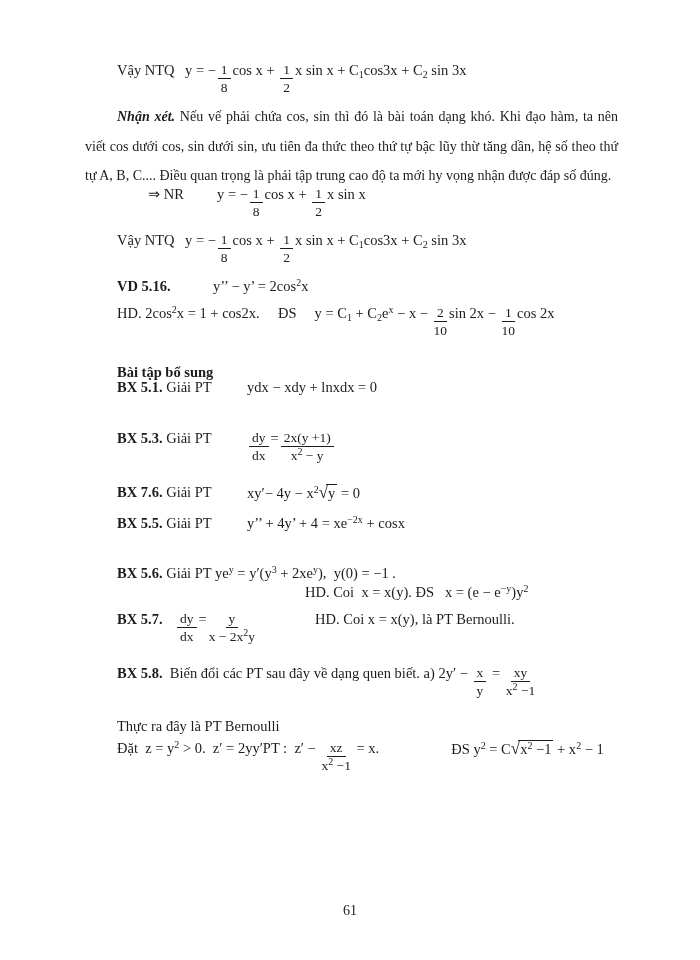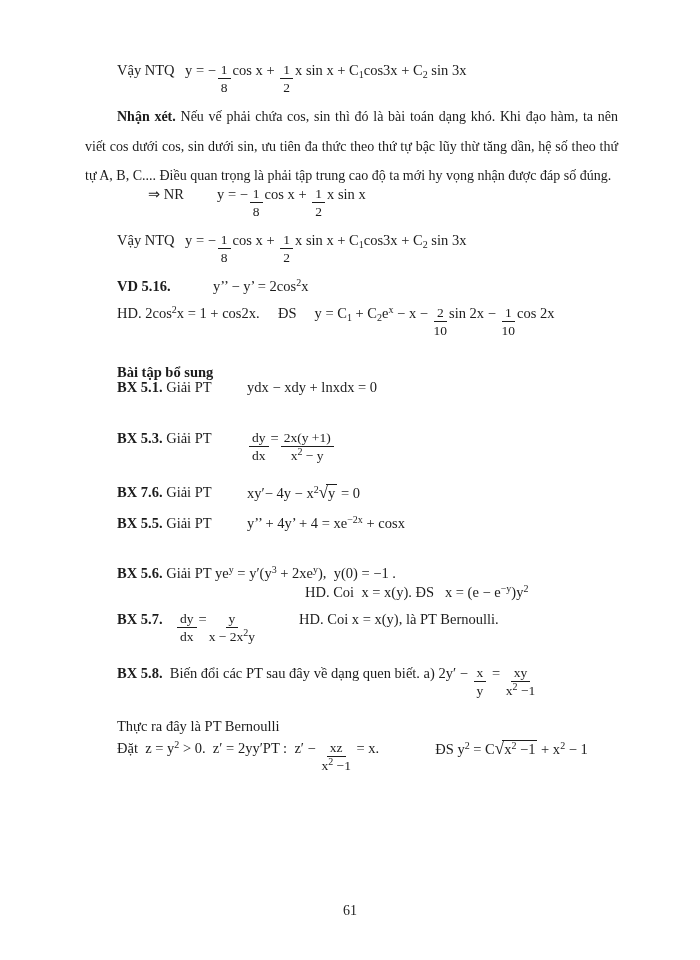--- a/index.html
+++ b/index.html
@@ -16,21 +16,21 @@
     font-size:14.5px; white-space:pre;
   }
   .run { white-space:pre; }
   .lbl { font-weight:bold; }
 
   .para {
     position:absolute; left:85px; top:102px; width:533px;
     font-size:14px; line-height:29.5px;
     text-align:justify; text-indent:32px;
   }
-  .para .lead { font-weight:bold; }
+  .para .lead { font-weight:bold; font-style:italic; }
 
   .frac {
     display:inline-flex; flex-direction:column; align-items:center;
     font-size:13.5px; line-height:1.12; margin:0 2px; text-align:center;
   }
   .frac .num { display:block; border-bottom:1px solid #1c1c1c; padding:0 3px 1px; }
   .frac .den { display:block; padding-top:1px; }
 
   sup { font-size:10px; line-height:0; vertical-align:5px; }
   sub { font-size:10px; line-height:0; vertical-align:-3px; }
@@ -132,37 +132,37 @@
 
   <div class="line" style="left:305px;top:584px">
     <span class="run"><span>HD. Coi  x = x(y). ĐS   x = (e − e</span><sup>−y</sup><span>)y</span><sup>2</sup></span>
   </div>
 
   <div class="line" style="left:117px;top:611px;height:44px">
     <span class="run lbl" style="min-width:58px">BX 5.7.</span>
     <span class="frac"><span class="num">dy</span><span class="den">dx</span></span>
     <span class="run">=</span>
     <span class="frac"><span class="num">y</span><span class="den"><span>x − 2x</span><sup>2</sup><span>y</span></span></span>
-    <span class="run" style="margin-left:42px">HD. Coi x = x(y), là PT Bernoulli.</span>
+    <span class="run" style="margin-left:58px">HD. Coi x = x(y), là PT Bernoulli.</span>
   </div>
 
   <div class="line" style="left:117px;top:665px;height:44px">
     <span class="run"><b>BX 5.8.</b><span>  Biến đổi các PT sau đây về dạng quen biết. a) 2y′ − </span></span>
     <span class="frac"><span class="num">x</span><span class="den">y</span></span>
     <span class="run"> = </span>
     <span class="frac"><span class="num">xy</span><span class="den"><span>x</span><sup>2</sup><span> −1</span></span></span>
   </div>
 
   <div class="line" style="left:117px;top:718px">
     <span class="run">Thực ra đây là PT Bernoulli</span>
   </div>
 
   <div class="line" style="left:117px;top:740px;height:44px">
     <span class="run"><span>Đặt  z = y</span><sup>2</sup><span> &gt; 0.  z′ = 2yy′</span></span>
     <span class="run" style="">PT :  z′ − </span>
     <span class="frac"><span class="num">xz</span><span class="den"><span>x</span><sup>2</sup><span> −1</span></span></span>
     <span class="run"> = x.</span>
-    <span class="run" style="margin-left:56px"><span>ĐS y</span><sup>2</sup><span> = C</span><span class="sqrt-sym">√</span><span class="sqrt-bar"><span>x</span><sup>2</sup><span> −1</span></span><span> + x</span><sup>2</sup><span> − 1</span></span>
+    <span class="run" style="margin-left:72px"><span>ĐS y</span><sup>2</sup><span> = C</span><span class="sqrt-sym">√</span><span class="sqrt-bar"><span>x</span><sup>2</sup><span> −1</span></span><span> + x</span><sup>2</sup><span> − 1</span></span>
   </div>
 
   <div class="pageno">61</div>
 
 </div>
 
 </body></html>

